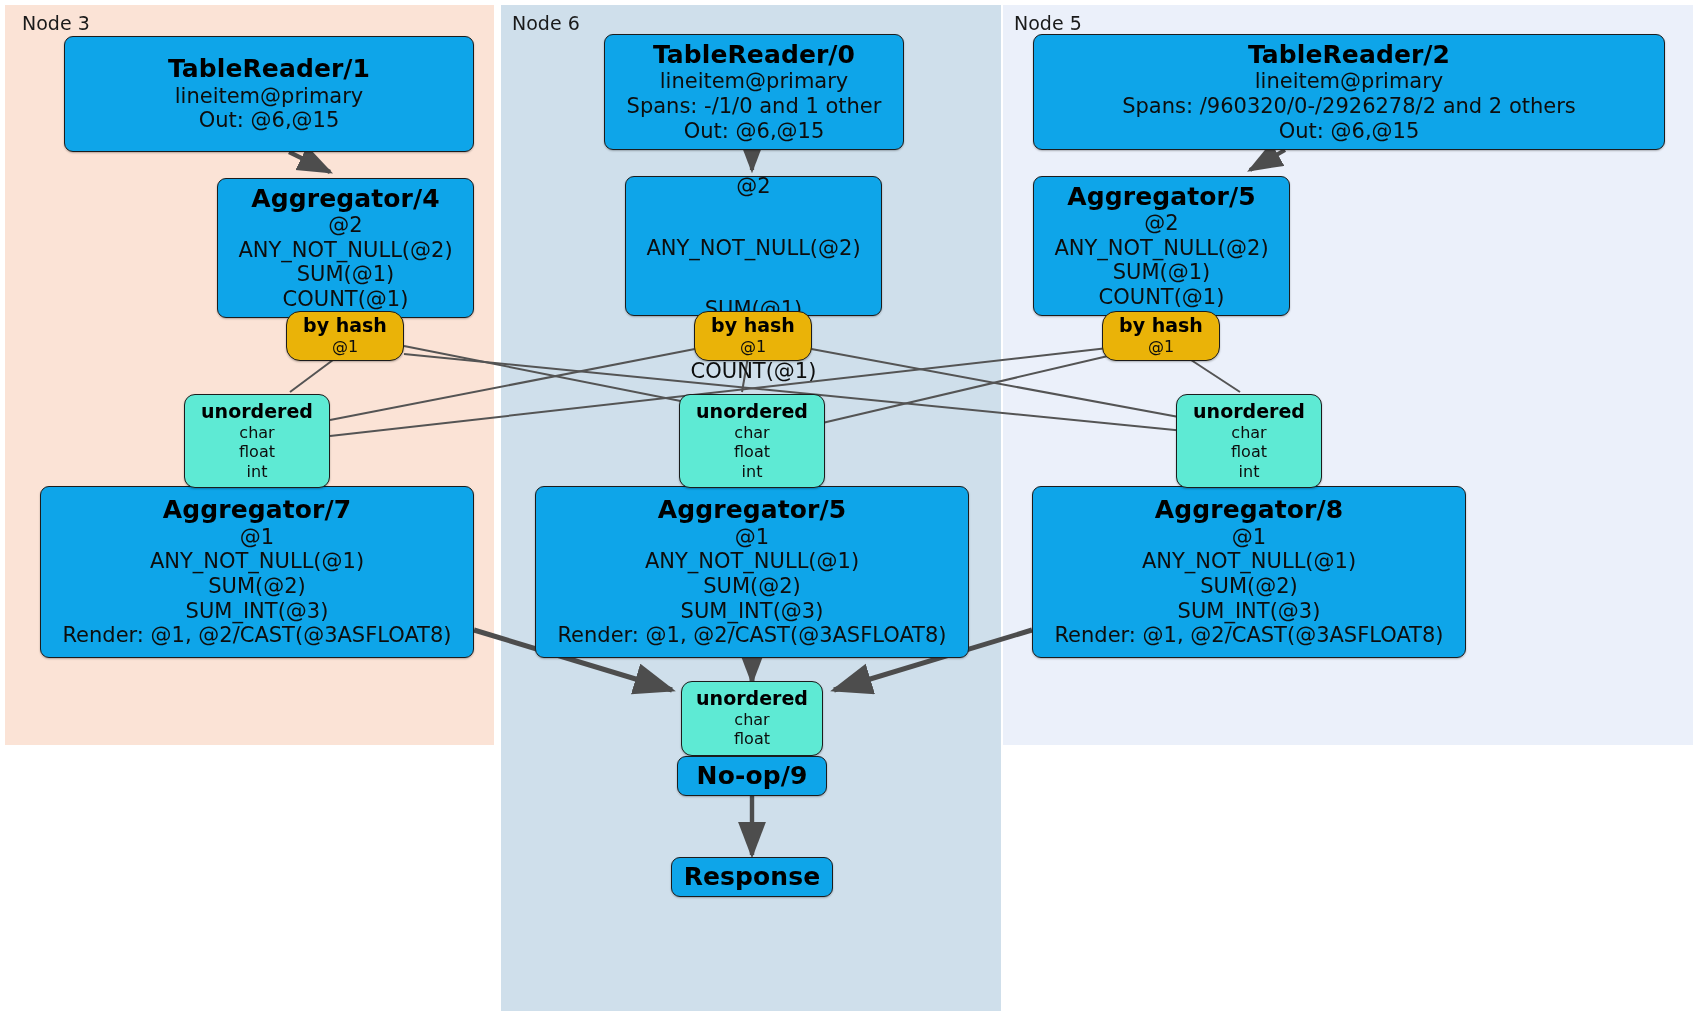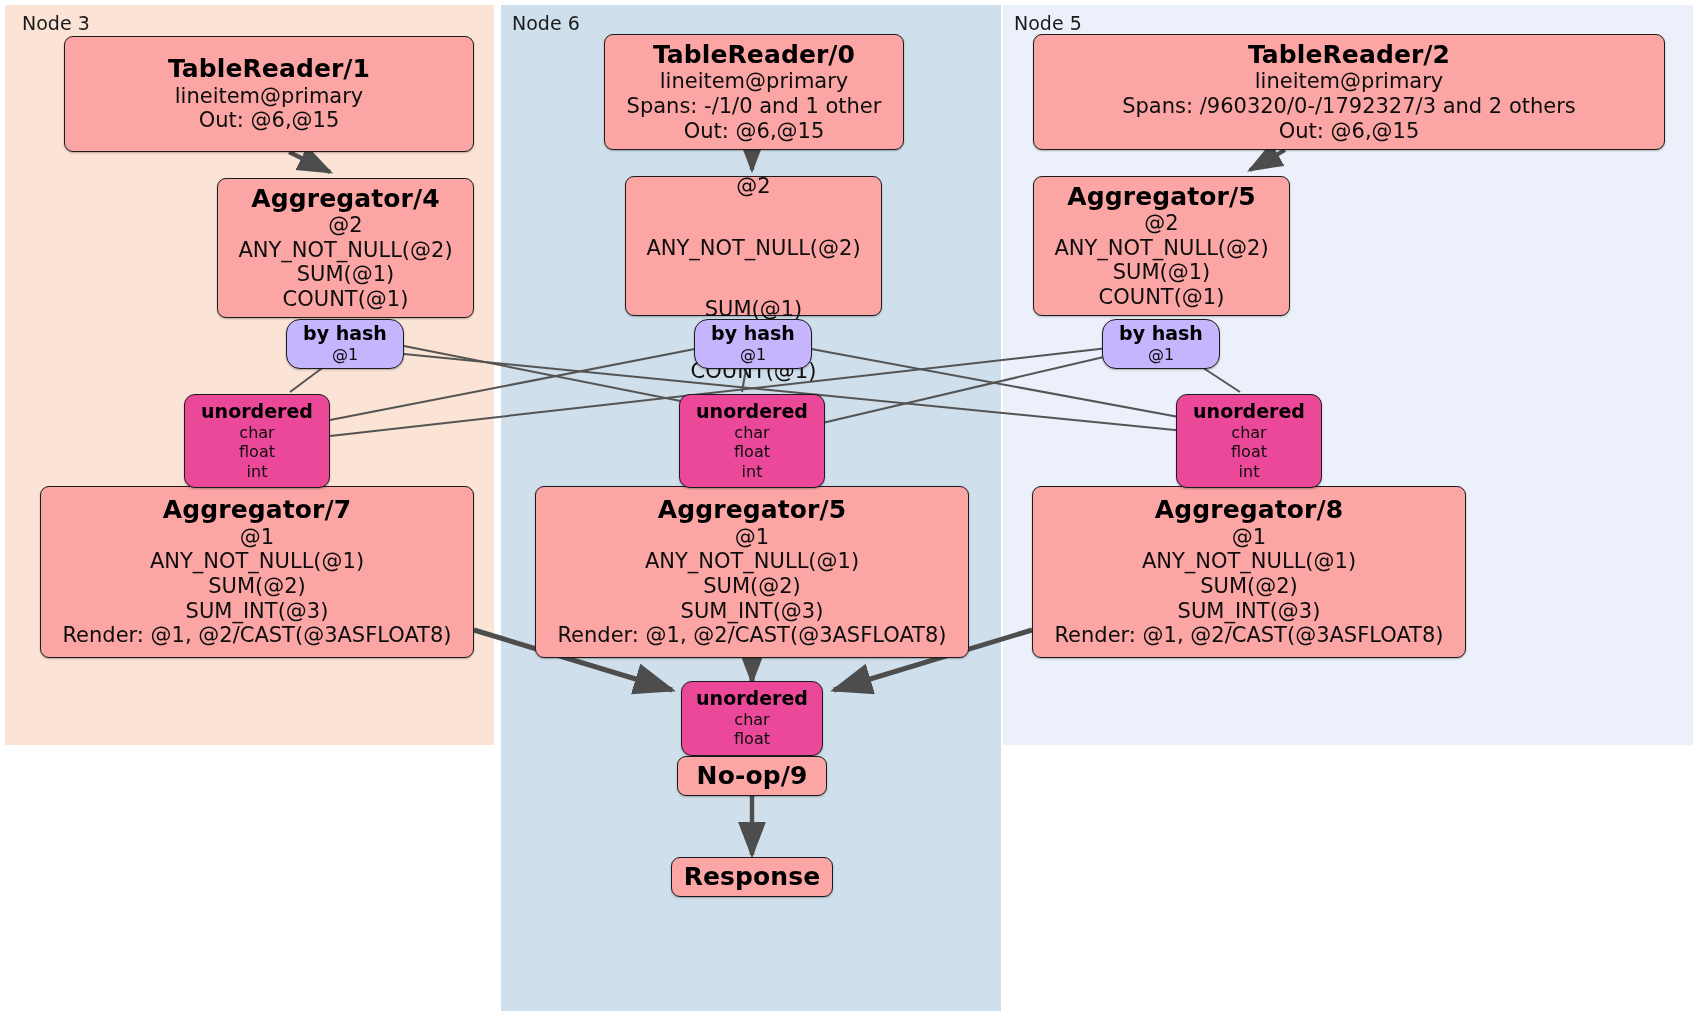--- a/index.html
+++ b/index.html
@@ -31,31 +31,30 @@
     box-sizing:border-box;
     display:flex;
     flex-direction:column;
     align-items:center;
     justify-content:center;
     text-align:center;
     border:1.6px solid #1c1c1c;
     border-radius:9px;
   }
   .proc{
-    background:#fca5a5;
+    background:#0ea5e9;
     box-shadow:0 1px 2px rgba(0,0,0,.28);
   }
   .router{
-    background:#c4b5fd;
+    background:#eab308;
     border-radius:14px;
     box-shadow:0 1px 2px rgba(0,0,0,.28);
-    margin-top:8px;
   }
   .receiver{
-    background:#ec4899;
+    background:#5eead4;
     border-radius:11px;
     box-shadow:0 1px 2px rgba(0,0,0,.28);
   }
   .ttl{
     font-weight:bold;
     font-size:25px;
     line-height:1.14;
     color:#000;
     letter-spacing:.1px;
   }
@@ -145,21 +144,21 @@
   <div class="box proc z-mid" style="left:604px;top:34px;width:300px;height:116px;">
     <div class="ttl">TableReader/0</div>
     <div class="det">lineitem@primary</div>
     <div class="det">Spans: -/1/0 and 1 other</div>
     <div class="det">Out: @6,@15</div>
   </div>
 
   <div class="box proc z-mid" style="left:1033px;top:34px;width:632px;height:116px;">
     <div class="ttl">TableReader/2</div>
     <div class="det">lineitem@primary</div>
-    <div class="det">Spans: /960320/0-/1792327/3 and 2 others</div>
+    <div class="det">Spans: /960320/0-/2926278/2 and 2 others</div>
     <div class="det">Out: @6,@15</div>
   </div>
 
   <div class="box proc z-low" style="left:217px;top:178px;width:257px;height:140px;">
     <div class="ttl">Aggregator/4</div>
     <div class="det">@2</div>
     <div class="det">ANY_NOT_NULL(@2)</div>
     <div class="det">SUM(@1)</div>
     <div class="det">COUNT(@1)</div>
   </div>

